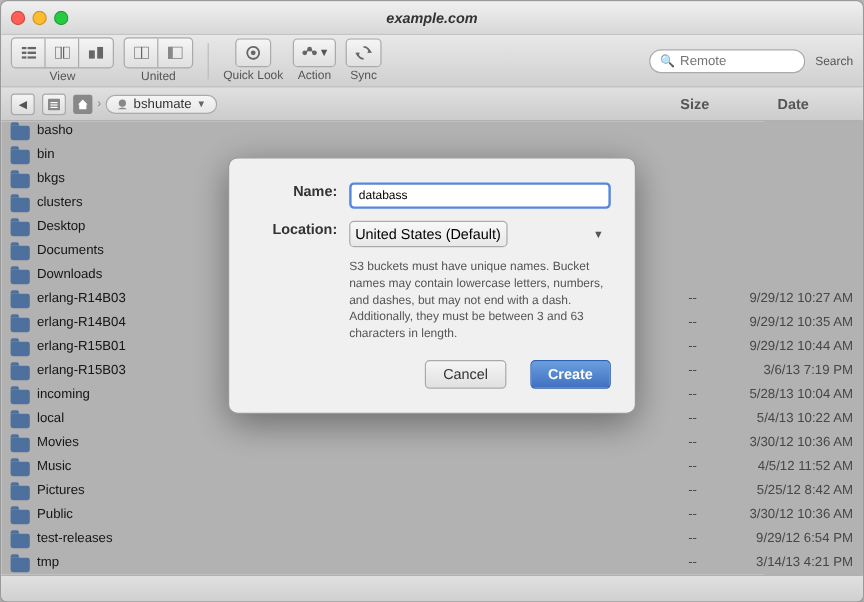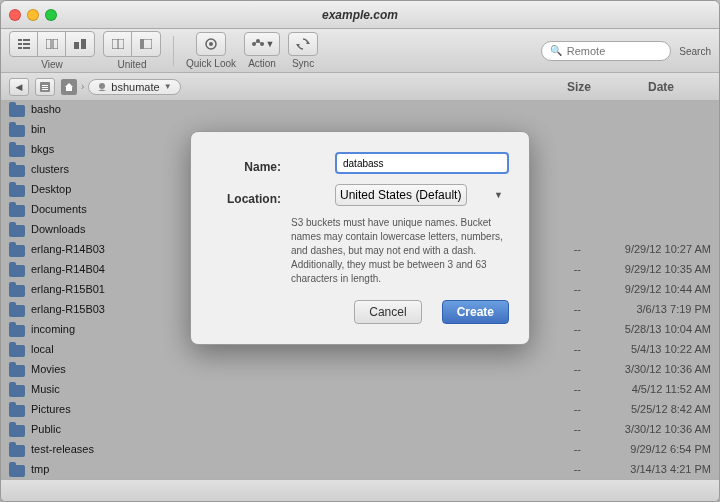--- a/index.html
+++ b/index.html
@@ -294,23 +294,22 @@
     .modal {
       background: #f0f0f0;
       border: 1px solid #999;
       border-radius: 8px;
       box-shadow: 0 8px 30px rgba(0,0,0,0.4);
       width: 340px;
       padding: 20px;
     }
     .modal-row {
       display: flex;
-      align-items: flex-end;
+      align-items: flex-start;
       margin-bottom: 10px;
-      gap: 44px;
     }
     .modal-label {
       font-size: 12px;
       font-weight: 600;
       color: #333;
       width: 70px;
       text-align: right;
       margin-right: 10px;
     }
     .modal-input {

